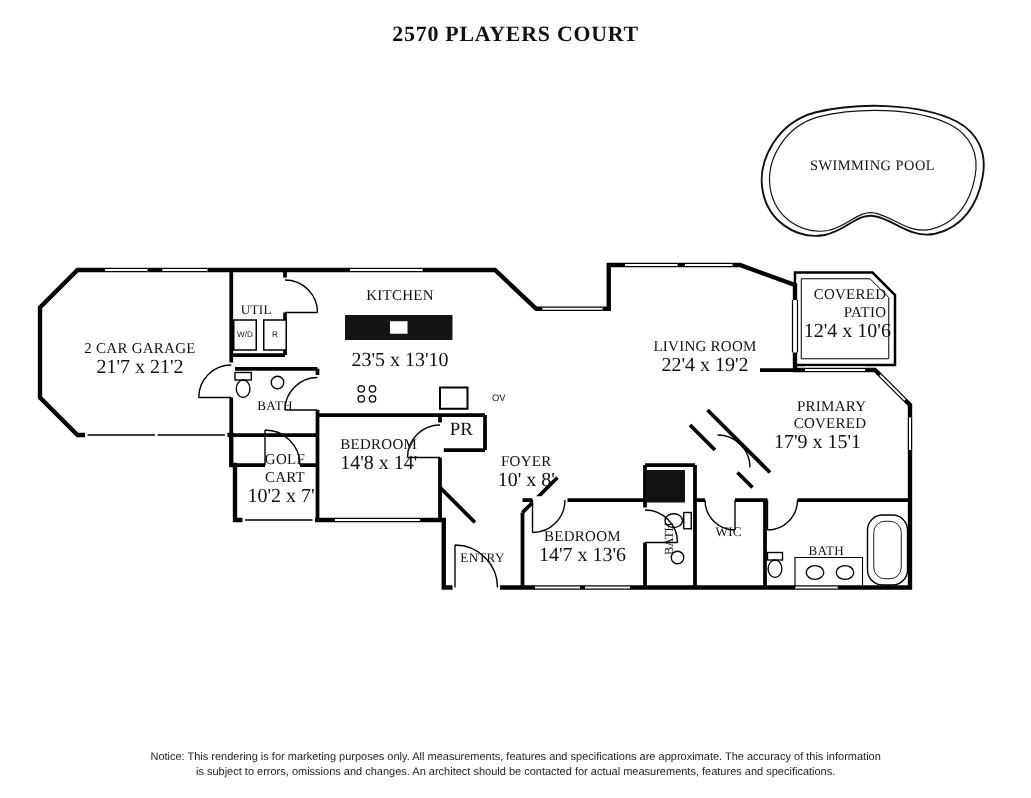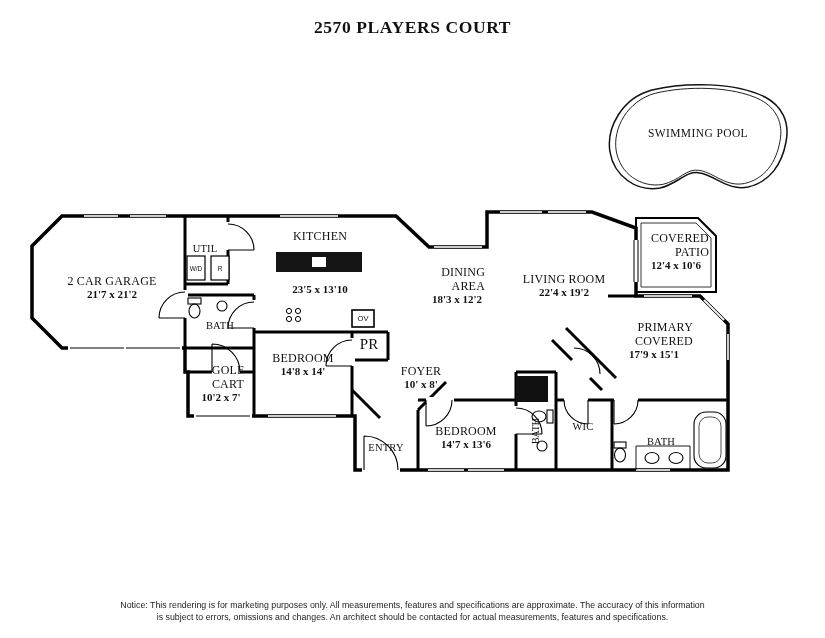--- a/index.html
+++ b/index.html
@@ -3,26 +3,26 @@
 <meta charset="utf-8">
 <style>
   html,body{margin:0;padding:0;background:#fff;}
   .page{position:relative;width:825px;height:638px;background:#fff;overflow:hidden;
         font-family:"Liberation Serif", serif;color:#111;}
   .plan-svg{position:absolute;left:0;top:0;}
   .title{position:absolute;top:17px;left:50%;transform:translateX(-50%);
          font-size:17.5px;font-weight:bold;letter-spacing:.6px;white-space:nowrap;}
   .lbl{position:absolute;transform:translate(-50%,-50%);text-align:center;line-height:1.18;}
   .rname{font-size:12px;letter-spacing:.2px;white-space:nowrap;}
-  .rdims{font-size:11px;white-space:nowrap;font-weight:bold;}
+  .rdims{font-size:16px;white-space:nowrap;}
   .wrap .rname{white-space:normal;text-align:right;}
   .small .rname{font-size:10.5px;}
   .tinybox{position:absolute;transform:translate(-50%,-50%);
            font-family:"Liberation Sans",sans-serif;font-size:6.5px;white-space:nowrap;}
-  .ovbox{font-size:7.5px;}
+  .ovbox{font-size:7.5px;margin-left:36px;}
   .rot{transform:translate(-50%,-50%) rotate(-90deg);}
   .poolname{font-size:11.5px;letter-spacing:.4px;}
   .notice{position:absolute;left:50%;transform:translateX(-50%);
           font-family:"Liberation Sans",sans-serif;font-size:8.8px;color:#222;white-space:nowrap;}
 </style>
 </head>
 <body>
 
 <div class="page">
 
@@ -246,24 +246,20 @@
   <div class="tinybox" style="left:220px;top:268px">R</div>
   <div class="tinybox ovbox" style="left:363px;top:318px">OV</div>
 
   <div class="lbl" style="left:320px;top:236px">
     <div class="rname">KITCHEN</div>
   </div>
   <div class="lbl" style="left:320px;top:289px">
     <div class="rdims">23'5 x 13'10</div>
   </div>
 
-  <div class="lbl wrap" style="left:457px;top:286px;width:56px">
-    <div class="rname">DINING AREA</div>
-    <div class="rdims">18'3 x 12'2</div>
-  </div>
 
   <div class="lbl" style="left:564px;top:286px">
     <div class="rname">LIVING ROOM</div>
     <div class="rdims">22'4 x 19'2</div>
   </div>
 
   <div class="lbl wrap" style="left:676px;top:252px;width:66px">
     <div class="rname">COVERED PATIO</div>
     <div class="rdims">12'4 x 10'6</div>
   </div>

